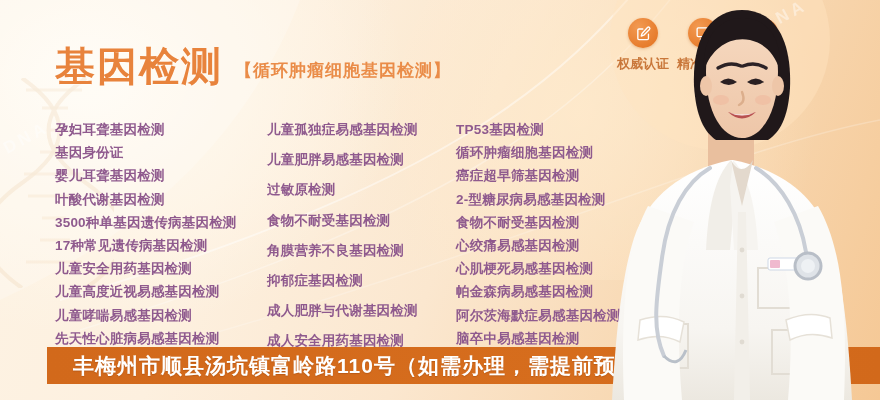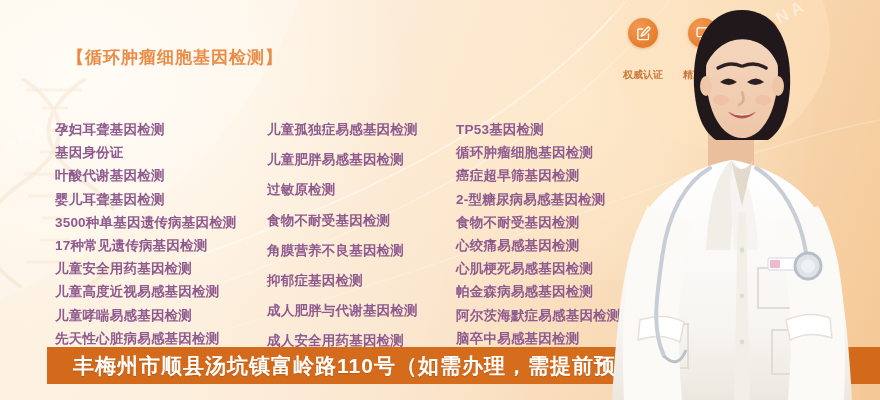--- a/index.html
+++ b/index.html
@@ -34,21 +34,21 @@
   .subtitle{font-size:17px;font-weight:700;color:#ea8c48;margin-left:12px;margin-bottom:4px;letter-spacing:1px;}
 
   
   .badges{position:absolute;left:620px;top:18px;display:flex;gap:14px;}
   .badge{width:46px;display:flex;flex-direction:column;align-items:center;}
   .badge .circle{width:30px;height:30px;border-radius:50%;
      background:radial-gradient(circle at 35% 30%,#f29a52,#e2701d);
      display:flex;align-items:center;justify-content:center;
      box-shadow:0 1px 3px rgba(190,100,30,.35);}
   .badge .circle svg{width:17px;height:17px;display:block;}
-  .badge .blabel{margin-top:20px;font-size:10px;color:#c9773a;white-space:nowrap;font-weight:700;}
+  .badge .blabel{margin-top:7px;font-size:13px;color:#c9773a;white-space:nowrap;font-weight:700;}
 
   
   .cols{position:absolute;left:55px;top:118px;width:630px;display:flex;}
   .col{display:flex;flex-direction:column;}
   .col1{width:213px;}
   .col2{width:190px;gap:7px;}
   .col3{width:230px;}
   .item{font-size:13.5px;color:#8f5a8e;line-height:23.2px;white-space:nowrap;
         font-weight:700;letter-spacing:.2px;}
 
@@ -94,20 +94,21 @@
       <line x1="48" y1="140" x2="72" y2="140"></line>
       <line x1="46" y1="162" x2="76" y2="162"></line>
       <line x1="32" y1="184" x2="88" y2="184"></line>
     </g>
   </svg>
 
   <div class="wm wm1">DNA</div>
   <div class="wm wm2">DNA</div>
 
   <div class="title-wrap">
+    <div class="title">基因检测</div>
     <div class="subtitle">【循环肿瘤细胞基因检测】</div>
   </div>
 
   <div class="badges">
 
     <div class="badge">
       <div class="circle">
         <svg viewBox="0 0 24 24" fill="none" stroke="#ffffff" stroke-width="1.9" stroke-linecap="round" stroke-linejoin="round">
           <path d="M19 13v6a1.6 1.6 0 0 1-1.6 1.6H5.6A1.6 1.6 0 0 1 4 19V7.2A1.6 1.6 0 0 1 5.6 5.6H11"></path>
           <path d="M17.6 3.6a1.9 1.9 0 0 1 2.8 2.8L12.4 14.4 8.8 15.6l1.2-3.6z"></path>
@@ -139,22 +140,22 @@
       <div class="blabel">轻松自检</div>
     </div>
 
   </div>
 
   <div class="cols">
 
     <div class="col col1">
       <div class="item">孕妇耳聋基因检测</div>
       <div class="item">基因身份证</div>
+      <div class="item">婴儿耳聋基因检测</div>
       <div class="item">叶酸代谢基因检测</div>
-      <div class="item">婴儿耳聋基因检测</div>
       <div class="item">3500种单基因遗传病基因检测</div>
       <div class="item">17种常见遗传病基因检测</div>
       <div class="item">儿童安全用药基因检测</div>
       <div class="item">儿童高度近视易感基因检测</div>
       <div class="item">儿童哮喘易感基因检测</div>
       <div class="item">先天性心脏病易感基因检测</div>
     </div>
 
     <div class="col col2">
       <div class="item">儿童孤独症易感基因检测</div>

